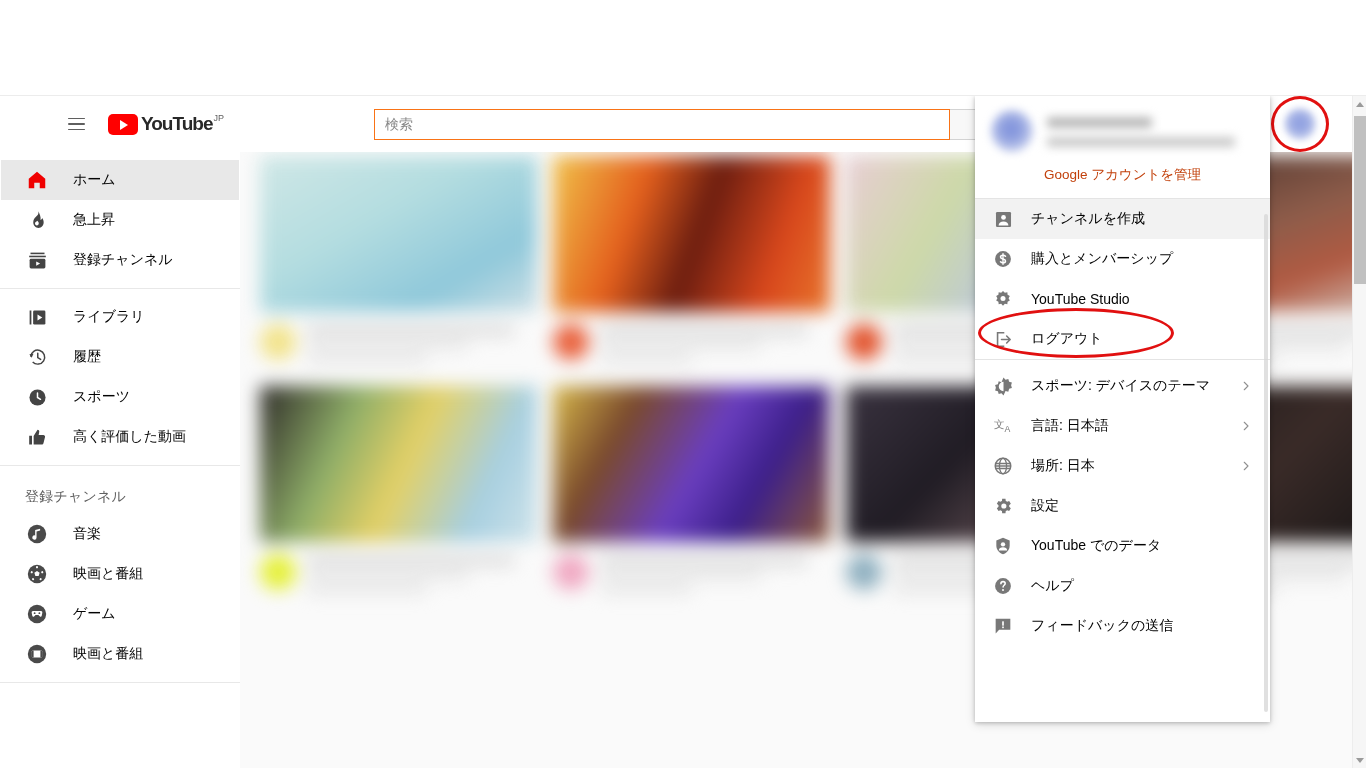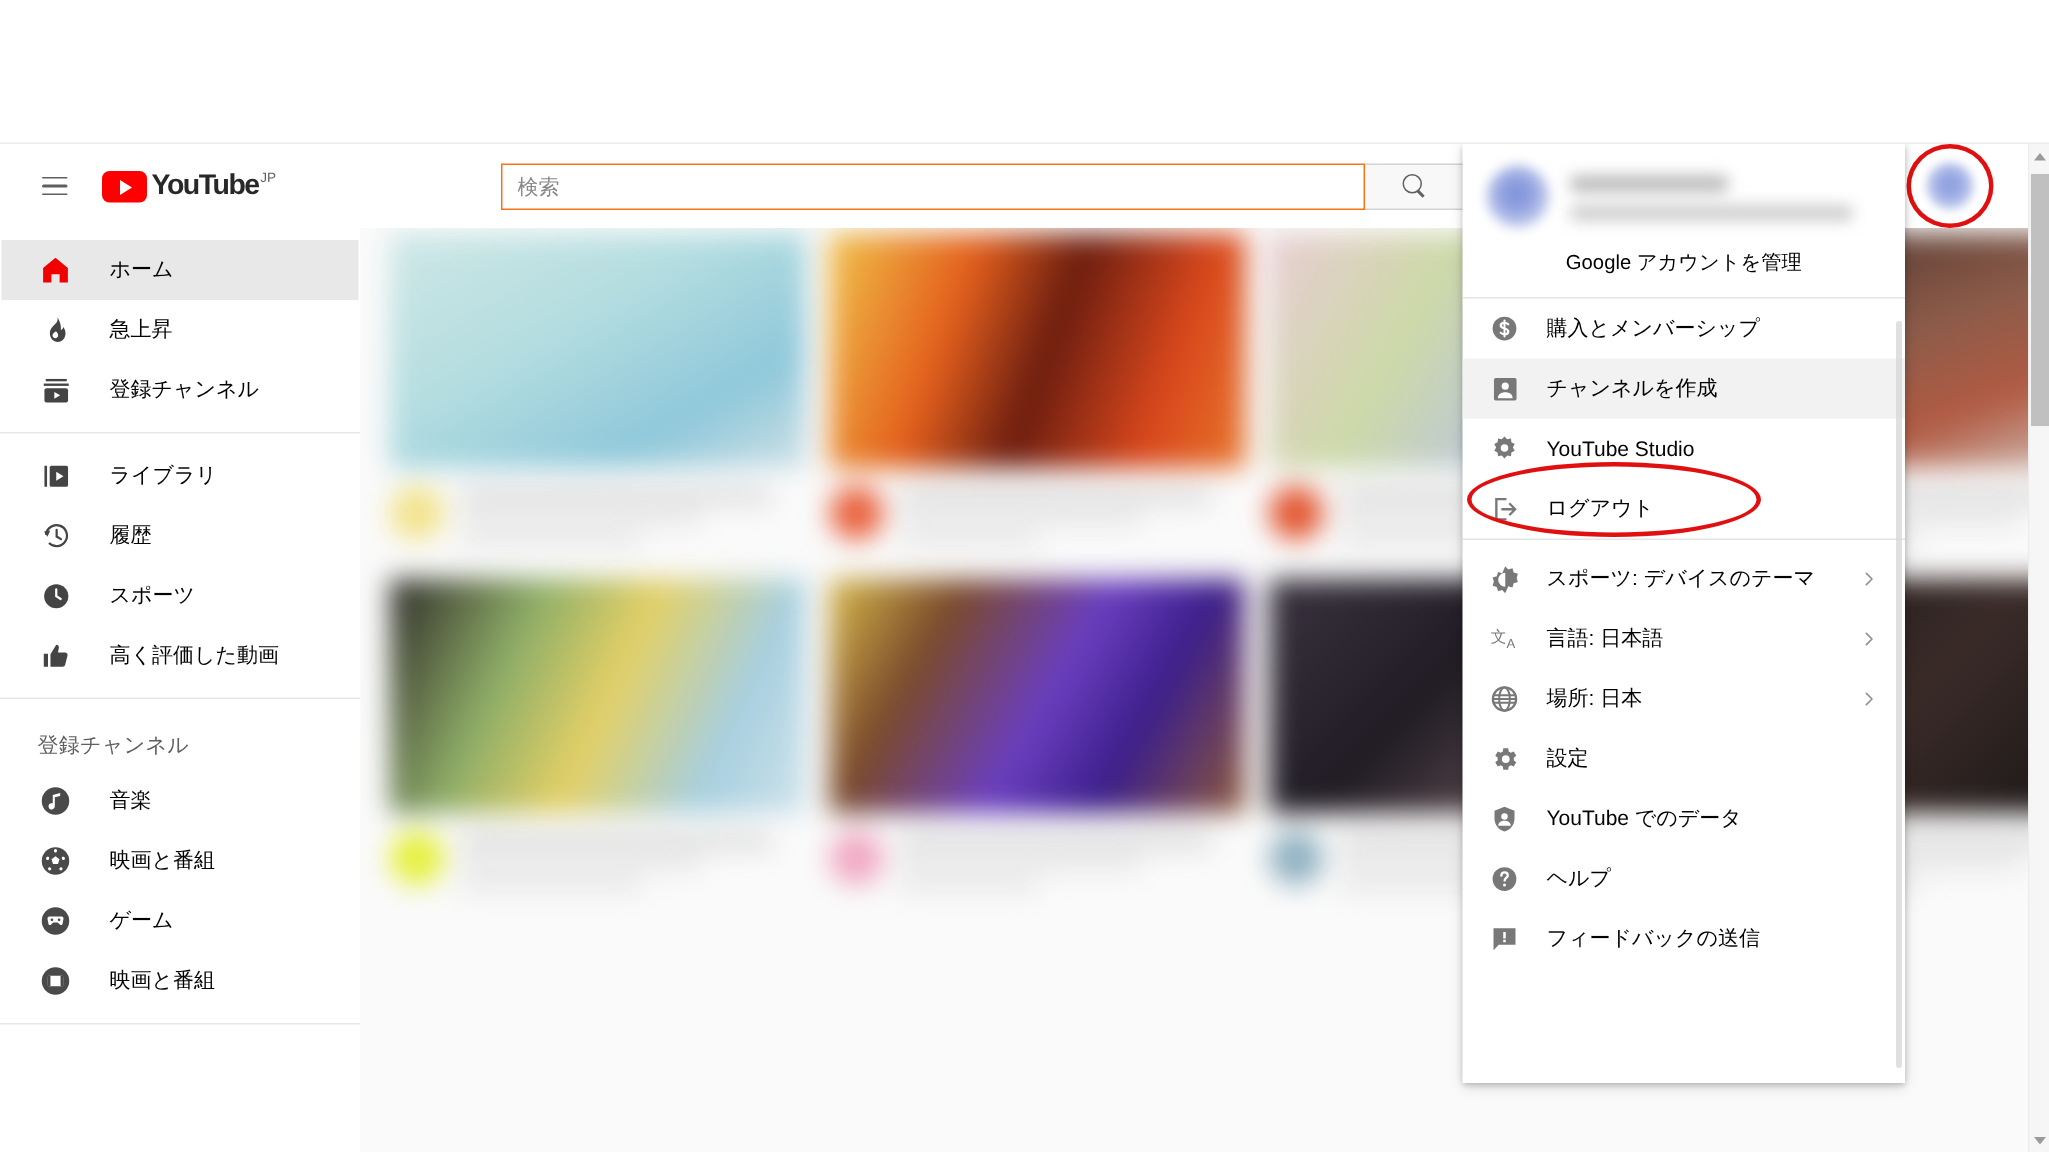--- a/index.html
+++ b/index.html
@@ -23,21 +23,21 @@
   
   .app {
     position: absolute; left: 0; top: 96px; width: 1366px; height: 672px;
     background:#ffffff; overflow:hidden;
   }
 
   
   .masthead {
     position:absolute; left:0; top:0; width:1352px; height:56px;
     background:#ffffff; z-index: 30;
-    display:flex; align-items:center;
+    display:flex; align-items:center;padding-left:40px;
   }
   .mh-left { display:flex; align-items:center; width:240px; padding-left:16px; }
   .hamburger {
     width:40px; height:40px; display:flex; flex-direction:column;
     justify-content:center; align-items:center; gap:4px; cursor:pointer;
   }
   .hamburger span { display:block; width:17px; height:1.6px; background:#5f5f5f; border-radius:1px; }
   .logo { display:flex; align-items:flex-start; margin-left:12px; cursor:pointer; }
   .logo-badge {
     width:30px; height:21px; background:#ff0000; border-radius:5px;
@@ -141,21 +141,21 @@
   .acct-head-row { display:flex; align-items:center; gap:14px; }
   .acct-av {
     width:42px; height:42px; border-radius:50%; flex:0 0 42px;
     background: radial-gradient(circle at 48% 46%, #7c8fdb 0%, #93a3e0 34%, #c2cbec 66%, #f0f2fb 100%);
     filter: blur(4px);
   }
   .acct-txt { flex:1; filter: blur(5px); padding-top:2px; }
   .acct-name { height:11px; width:105px; background:#b9b9b9; border-radius:3px; margin-bottom:9px; }
   .acct-mail { height:10px; width:188px; background:#cacaca; border-radius:3px; }
   .acct-manage {
-    text-align:center; padding:4px 0 14px 0; font-size:13.5px; color:#000000; cursor:pointer;
+    text-align:center; padding:4px 0 14px 0; font-size:13.5px; color:#c2410c; cursor:pointer;
   }
   .menu-divider { height:1px; background:#e4e4e4; }
 
   .mi {
     display:flex; align-items:center; height:40px; padding:0 16px; cursor:pointer;
     font-size:14px; color:#030303;
   }
   .mi.hover { background:#f2f2f2; }
   .mi-ico { width:24px; height:24px; margin-right:16px; display:flex; align-items:center; justify-content:center; flex:0 0 24px; }
   .mi-label { flex:1; white-space:nowrap; }
@@ -473,40 +473,40 @@
             <div class="acct-name"></div>
             <div class="acct-mail"></div>
           </div>
         </div>
       </div>
       <div class="acct-manage">Google アカウントを管理</div>
       <div class="menu-divider"></div>
 
       <div>
 
-        <div class="mi">
-          <span class="mi-ico">
-            <svg width="20" height="20" viewBox="0 0 24 24">
-              <circle cx="12" cy="12" r="9.5" fill="#787878"></circle>
-              <path fill="none" stroke="#fff" stroke-width="1.8" stroke-linecap="round" d="M15 8.6c-.9-.9-2-1.2-3.1-1.2-1.6 0-2.9.9-2.9 2.2 0 1.5 1.5 2 3 2.4s3 .9 3 2.4c0 1.3-1.3 2.2-2.9 2.2-1.2 0-2.3-.4-3.1-1.2"></path>
-              <path fill="none" stroke="#fff" stroke-width="1.6" stroke-linecap="round" d="M12 5.6v12.8"></path>
-            </svg>
-          </span>
-          <span class="mi-label">購入とメンバーシップ</span>
-        </div>
-
         <div class="mi hover">
           <span class="mi-ico">
             <svg width="19" height="19" viewBox="0 0 24 24">
               <rect x="2.5" y="2.5" width="19" height="19" rx="1.5" fill="#787878"></rect>
               <circle cx="12" cy="9.4" r="3" fill="#fff"></circle>
               <path fill="#fff" d="M5.8 19.5c0-3.3 2.8-5 6.2-5s6.2 1.7 6.2 5z"></path>
             </svg>
           </span>
           <span class="mi-label">チャンネルを作成</span>
+        </div>
+
+        <div class="mi">
+          <span class="mi-ico">
+            <svg width="20" height="20" viewBox="0 0 24 24">
+              <circle cx="12" cy="12" r="9.5" fill="#787878"></circle>
+              <path fill="none" stroke="#fff" stroke-width="1.8" stroke-linecap="round" d="M15 8.6c-.9-.9-2-1.2-3.1-1.2-1.6 0-2.9.9-2.9 2.2 0 1.5 1.5 2 3 2.4s3 .9 3 2.4c0 1.3-1.3 2.2-2.9 2.2-1.2 0-2.3-.4-3.1-1.2"></path>
+              <path fill="none" stroke="#fff" stroke-width="1.6" stroke-linecap="round" d="M12 5.6v12.8"></path>
+            </svg>
+          </span>
+          <span class="mi-label">購入とメンバーシップ</span>
         </div>
 
         <div class="mi">
           <span class="mi-ico">
             <svg width="20" height="20" viewBox="0 0 24 24">
               <path fill="#787878" d="M12 2.4l2.2 2.2 3-.6.3 3 2.7 1.4-1.5 2.7 1.5 2.7-2.7 1.4-.3 3-3-.6L12 20l-2.2-2.4-3 .6-.3-3-2.7-1.4 1.5-2.7-1.5-2.7L6.5 7l.3-3 3 .6z"></path>
               <circle cx="12" cy="11.5" r="3" fill="#fff"></circle>
             </svg>
           </span>
           <span class="mi-label">YouTube Studio</span>

